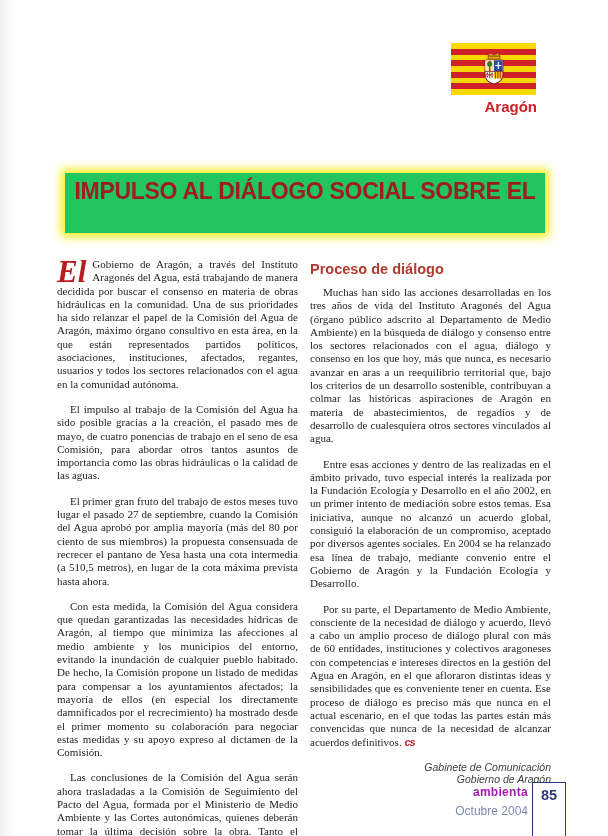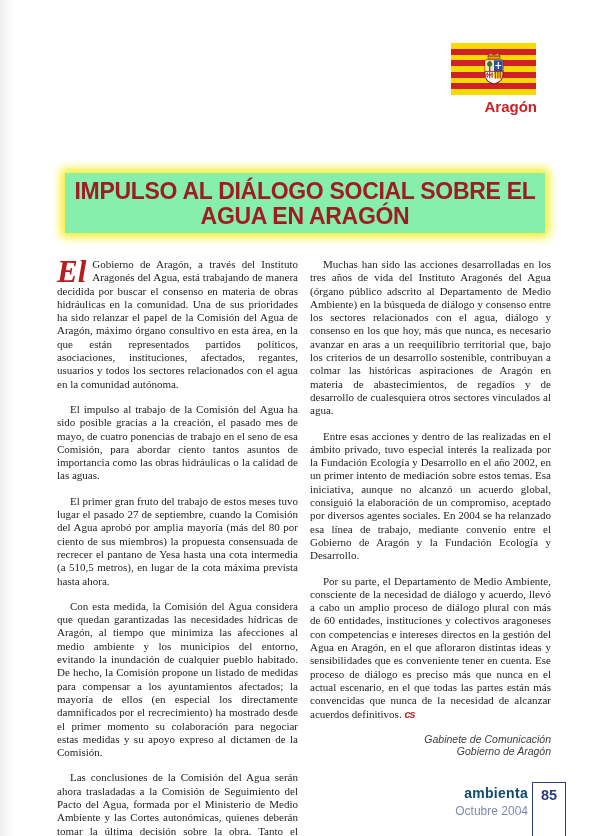--- a/index.html
+++ b/index.html
@@ -21,21 +21,21 @@
   }
   .flag svg{position:absolute;left:50%;top:50%;transform:translate(-50%,-50%);}
   .region-label{
     position:absolute;right:71px;top:98px;
     font-family:"Liberation Sans",sans-serif;font-weight:bold;
     font-size:15px;color:#cc2127;
   }
   
   .banner{
     position:absolute;left:65px;top:173px;width:480px;height:60px;
-    background:#86efac;box-shadow:0 0 9px 4px rgba(247,236,15,.95);
+    background:#22c55e;box-shadow:0 0 9px 4px rgba(247,236,15,.95);
     text-align:center;
     font-family:"Liberation Sans",sans-serif;font-weight:bold;
     font-size:23px;line-height:25px;color:#9f1c22;letter-spacing:-.3px;
     padding-top:6px;box-sizing:border-box;
   }
   
   .columns{
     position:absolute;left:57px;top:258px;width:494px;
     display:flex;gap:12px;
   }
@@ -63,21 +63,21 @@
   }
   .signature{
     margin-top:12px;text-align:right;
     font-family:"Liberation Sans",sans-serif;font-style:italic;
     font-size:10.5px;line-height:12.5px;color:#3f3f3f;
   }
   
   .magazine-name{
     position:absolute;right:80px;top:785px;
     font-family:"Liberation Sans",sans-serif;font-weight:bold;
-    font-size:14px;color:#0c4a6e;letter-spacing:.3px;
+    font-size:12px;color:#a21caf;letter-spacing:.3px;
   }
   .issue-date{
     position:absolute;right:80px;top:804px;
     font-family:"Liberation Sans",sans-serif;
     font-size:12px;color:#7e8bb0;
   }
   .page-number-box{
     position:absolute;left:532px;top:782px;width:34px;height:70px;
     border:1.5px solid #2b3c7d;box-sizing:border-box;
     text-align:center;padding-top:4px;
@@ -117,32 +117,32 @@
       <rect x="13" y="19.4" width="8.6" height="7" fill="#f8da00"></rect>
       <path d="M14.4 19.4 v7 M16.8 19.4 v7 M19.2 19.4 v7" stroke="#c62127" stroke-width="1.1"></path>
 
       <path d="M4 22 q0 8 9 10 q9 -2 9 -10 v-2.6 h-18 Z" fill="none" stroke="#7a1a1a" stroke-width="0.8"></path>
     </svg>
   </div>
   <div class="region-label">Aragón</div>
 
   <div class="banner">
     <div>IMPULSO AL DIÁLOGO SOCIAL SOBRE EL</div>
-    <div>AGUA EN ARAGÓN</div>
   </div>
 
   <div class="columns">
     <div class="col">
       <p class="no-indent"><span class="dropcap">El</span><span>Gobierno de Aragón, a través del Instituto Aragonés del Agua, está trabajando de manera decidida por buscar el consenso en materia de obras hidráulicas en la comunidad. Una de sus prioridades ha sido relanzar el papel de la Comisión del Agua de Aragón, máximo órgano consultivo en esta área, en la que están representados partidos políticos, asociaciones, instituciones, afectados, regantes, usuarios y todos los sectores relacionados con el agua en la comunidad autónoma.</span></p>
-      <p>El impulso al trabajo de la Comisión del Agua ha sido posible gracias a la creación, el pasado mes de mayo, de cuatro ponencias de trabajo en el seno de esa Comisión, para abordar ciento tantos asuntos de importancia como las obras hidráulicas o la calidad de las aguas.</p>
+      <p>El impulso al trabajo de la Comisión del Agua ha sido posible gracias a la creación, el pasado mes de mayo, de cuatro ponencias de trabajo en el seno de esa Comisión, para abordar otros tantos asuntos de importancia como las obras hidráulicas o la calidad de las aguas.</p>
       <p>El primer gran fruto del trabajo de estos meses tuvo lugar el pasado 27 de septiembre, cuando la Comisión del Agua aprobó por amplia mayoría (más del 80 por ciento de sus miembros) la propuesta consensuada de recrecer el pantano de Yesa hasta una cota intermedia (a 510,5 metros), en lugar de la cota máxima prevista hasta ahora.</p>
       <p>Con esta medida, la Comisión del Agua considera que quedan garantizadas las necesidades hídricas de Aragón, al tiempo que minimiza las afecciones al medio ambiente y los municipios del entorno, evitando la inundación de cualquier pueblo habitado. De hecho, la Comisión propone un listado de medidas para compensar a los ayuntamientos afectados; la mayoría de ellos (en especial los directamente damnificados por el recrecimiento) ha mostrado desde el primer momento su colaboración para negociar estas medidas y su apoyo expreso al dictamen de la Comisión.</p>
       <p>Las conclusiones de la Comisión del Agua serán ahora trasladadas a la Comisión de Seguimiento del Pacto del Agua, formada por el Ministerio de Medio Ambiente y las Cortes autonómicas, quienes deberán tomar la última decisión sobre la obra. Tanto el Gobierno de Aragón como el Minis-</p>
     </div>
     <div class="col">
+      <h2 class="section-heading">Proceso de diálogo</h2>
       <p>Muchas han sido las acciones desarrolladas en los tres años de vida del Instituto Aragonés del Agua (órgano público adscrito al Departamento de Medio Ambiente) en la búsqueda de diálogo y consenso entre los sectores relacionados con el agua, diálogo y consenso en los que hoy, más que nunca, es necesario avanzar en aras a un reequilibrio territorial que, bajo los criterios de un desarrollo sostenible, contribuyan a colmar las históricas aspiraciones de Aragón en materia de abastecimientos, de regadíos y de desarrollo de cualesquiera otros sectores vinculados al agua.</p>
       <p>Entre esas acciones y dentro de las realizadas en el ámbito privado, tuvo especial interés la realizada por la Fundación Ecología y Desarrollo en el año 2002, en un primer intento de mediación sobre estos temas. Esa iniciativa, aunque no alcanzó un acuerdo global, consiguió la elaboración de un compromiso, aceptado por diversos agentes sociales. En 2004 se ha relanzado esa línea de trabajo, mediante convenio entre el Gobierno de Aragón y la Fundación Ecología y Desarrollo.</p>
       <p><span>Por su parte, el Departamento de Medio Ambiente, consciente de la necesidad de diálogo y acuerdo, llevó a cabo un amplio proceso de diálogo plural con más de 60 entidades, instituciones y colectivos aragoneses con competencias e intereses directos en la gestión del Agua en Aragón, en el que afloraron distintas ideas y sensibilidades que es conveniente tener en cuenta. Ese proceso de diálogo es preciso más que nunca en el actual escenario, en el que todas las partes están más convencidas que nunca de la necesidad de alcanzar acuerdos definitivos.</span> <span class="endmark">cs</span></p>
       <div class="signature">
         <div>Gabinete de Comunicación</div>
         <div>Gobierno de Aragón</div>
       </div>
     </div>
   </div>
 

